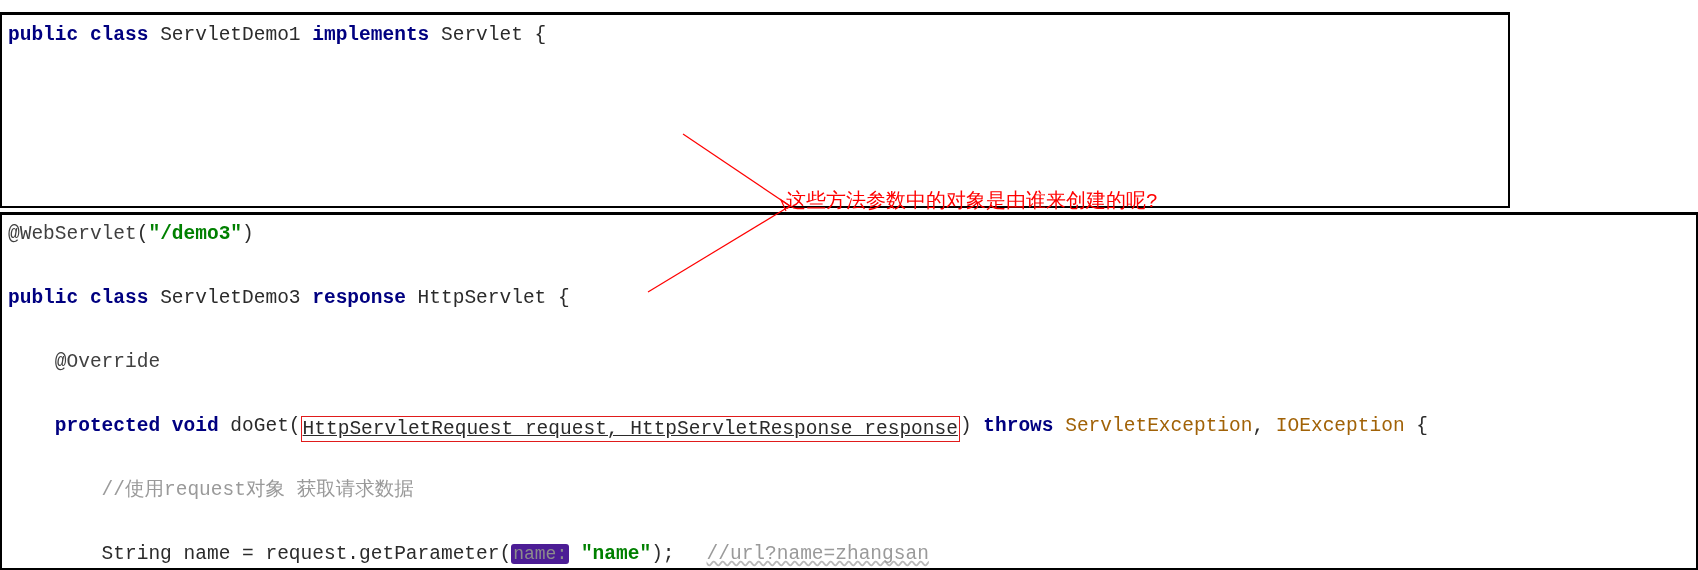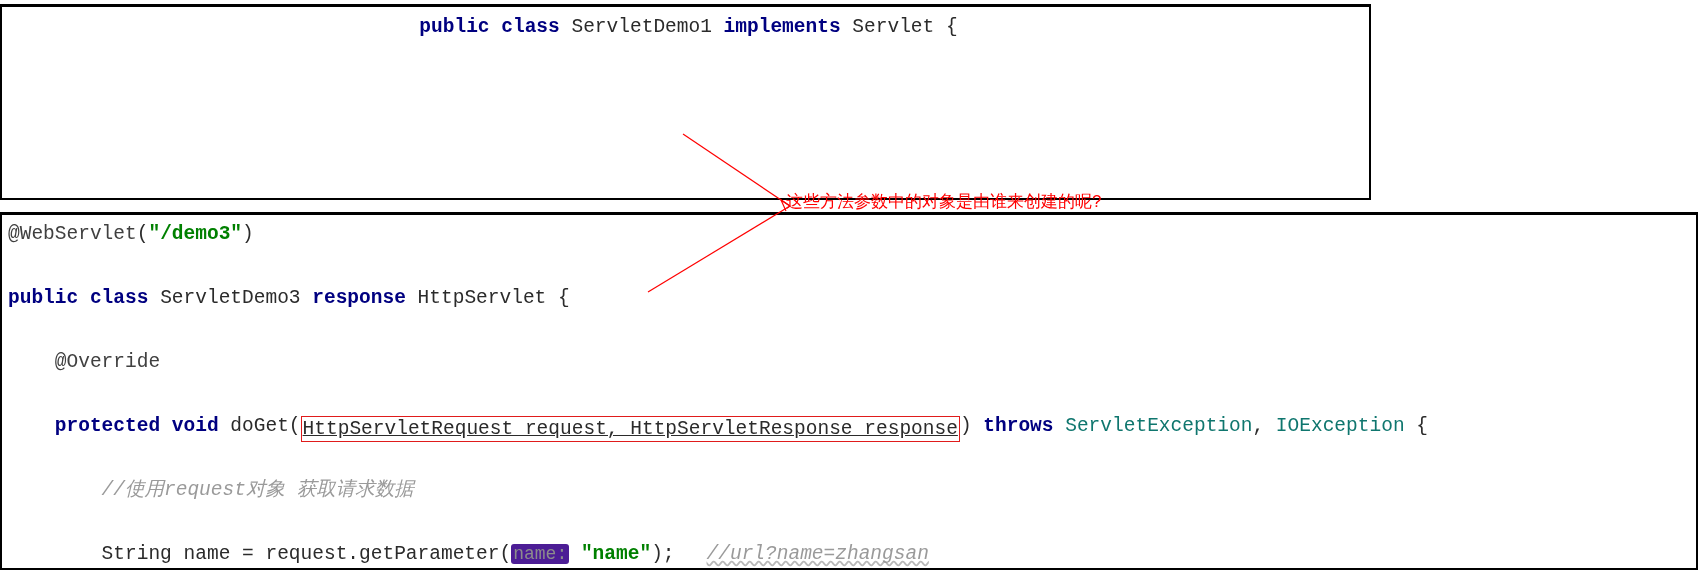--- a/index.html
+++ b/index.html
@@ -16,24 +16,23 @@
   }
 
   
   .panel {
     position: absolute;
     background: #ffffff;
     border: 2px solid #000000;
     overflow: hidden;
   }
   #panel-top {
-    left: 0; top: 4px;
-    width: 1371px; height: 196px;
+    left: 0; top: 12px;
+    width: 1510px; height: 196px;
     border-top-width: 3px;
-    text-align: center;
   }
   #panel-bottom {
     left: 0; top: 212px;
     width: 1698px; height: 358px;
     border-top-width: 3px;
   }
 
   .code {
     font-family: "Liberation Mono", "DejaVu Sans Mono", monospace;
     font-size: 19.5px;
@@ -45,24 +44,24 @@
   }
   #panel-top .code { padding: 4px 0 0 6px; }
   #panel-bottom .code { padding: 3px 0 0 6px; }
 
   .line { white-space: pre; height: 32px; display: block; }
   .line.blank { height: 32px; }
 
   
   .kw      { color: #000080; font-weight: bold; }
   .plain   { color: #2b2b2b; }
-  .dim     { color: #0f766e; margin-top: 44px; }
+  .dim     { color: #a16207; margin-top: 44px; }
   .anno    { color: #404040; }
   .str     { color: #008000; font-weight: bold; }
-  .cmt     { color: #9a9a9a; font-style: italic; }
+  .cmt     { color: #9a9a9a; }
   .hint    { color: #8c8c8c; background: #4c1d95; border-radius: 3px;
              padding: 0 2px; font-size: 18px; }
   .sqgray  { text-decoration: underline wavy #b9b9b9; text-decoration-skip-ink: none; margin-left: 32px; }
 
   
   .redbox {
     border: 1.5px solid #e01b1b;
     padding: 0 1px;
     display: inline-block;
     line-height: 24px;
@@ -70,22 +69,22 @@
     position: relative;
     top: 3px;
     text-decoration: underline;
   }
 
   
   #annotation {
     position: absolute;
     left: 786px; top: 192px;
     color: #ff0000;
-    font-family: Liberation Sans, sans-serif;
-    font-size: 17px;
+    font-family: Liberation Mono, monospace;
+    font-size: 20px;
     line-height: 20px;
     white-space: nowrap;
     z-index: 40;
   }
   #arrow-svg {
     position: absolute;
     left: 0; top: 0;
     width: 1698px; height: 570px;
     pointer-events: none;
     z-index: 35;

